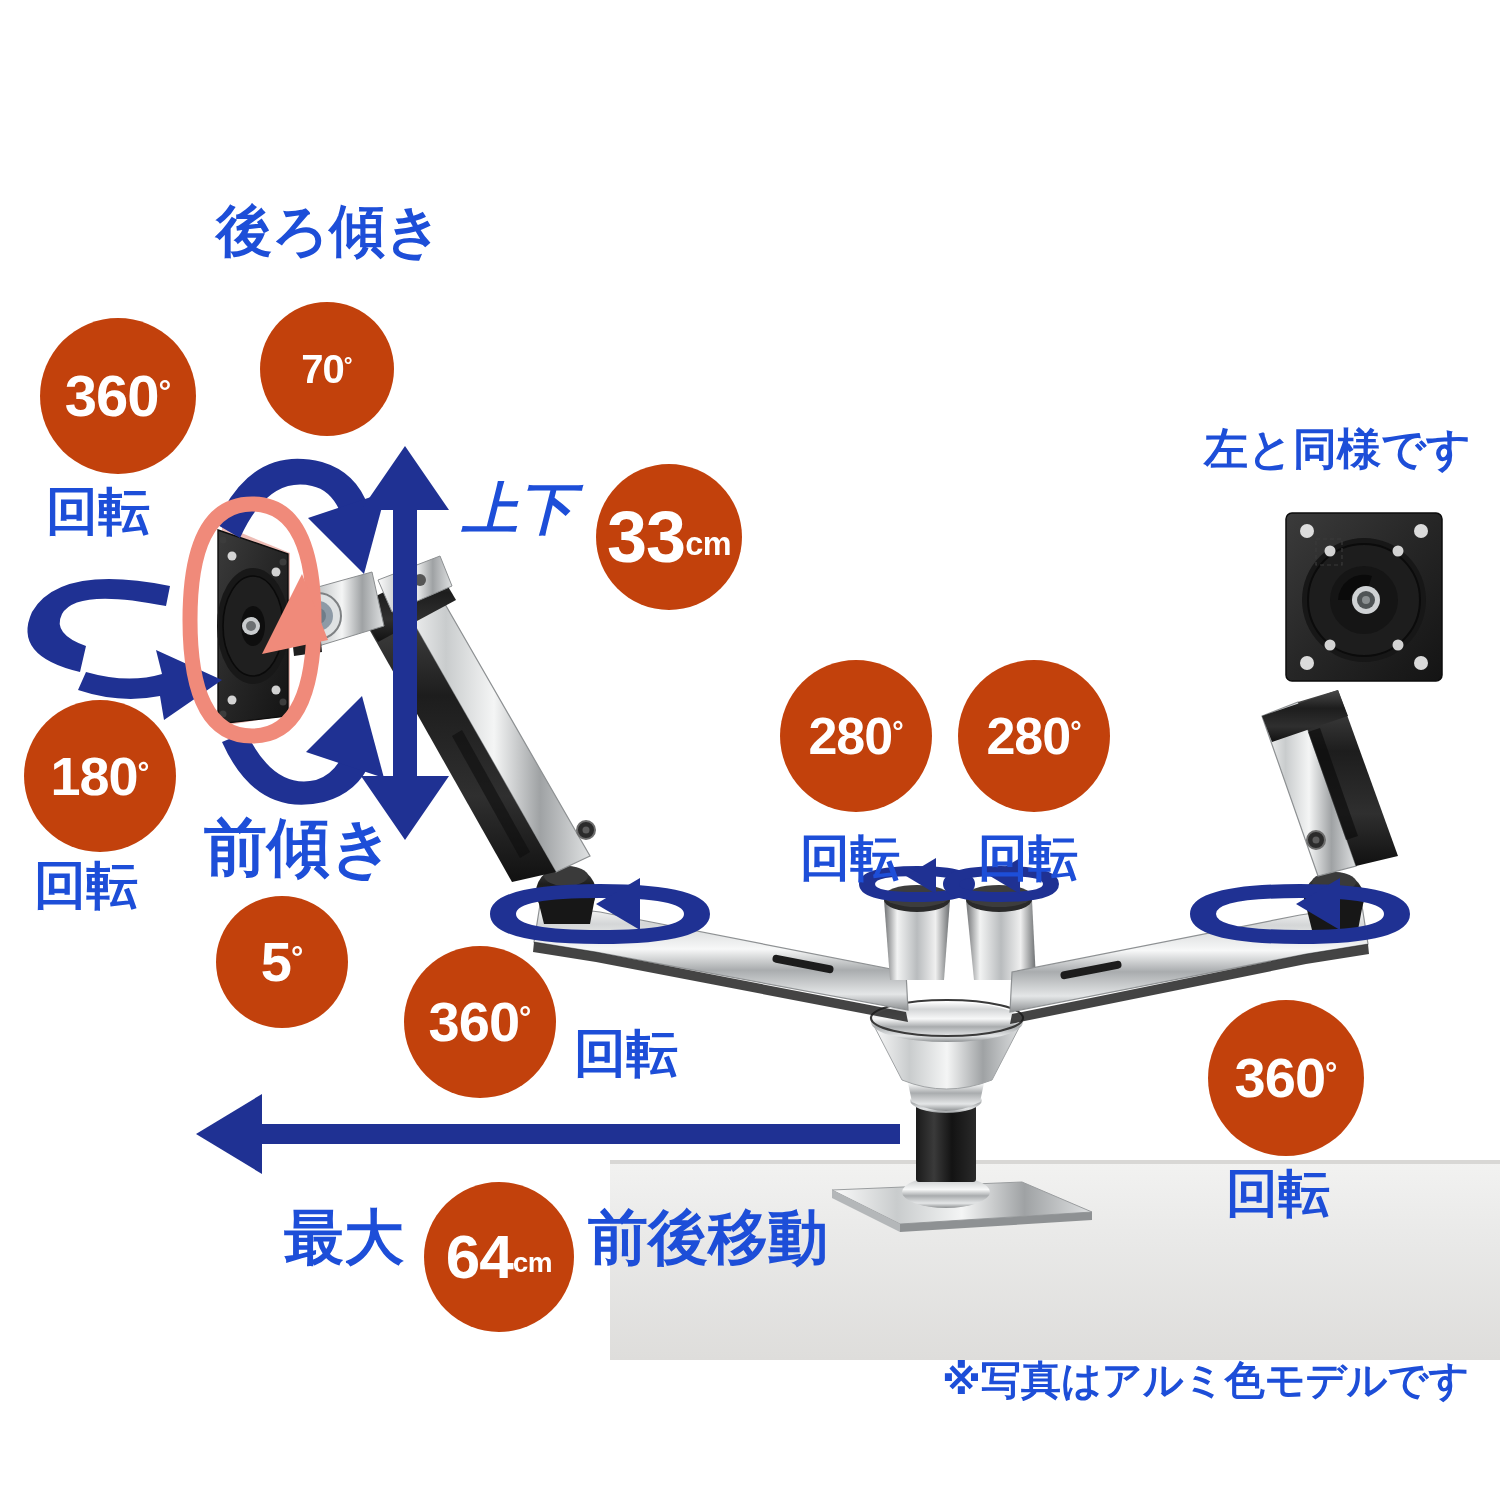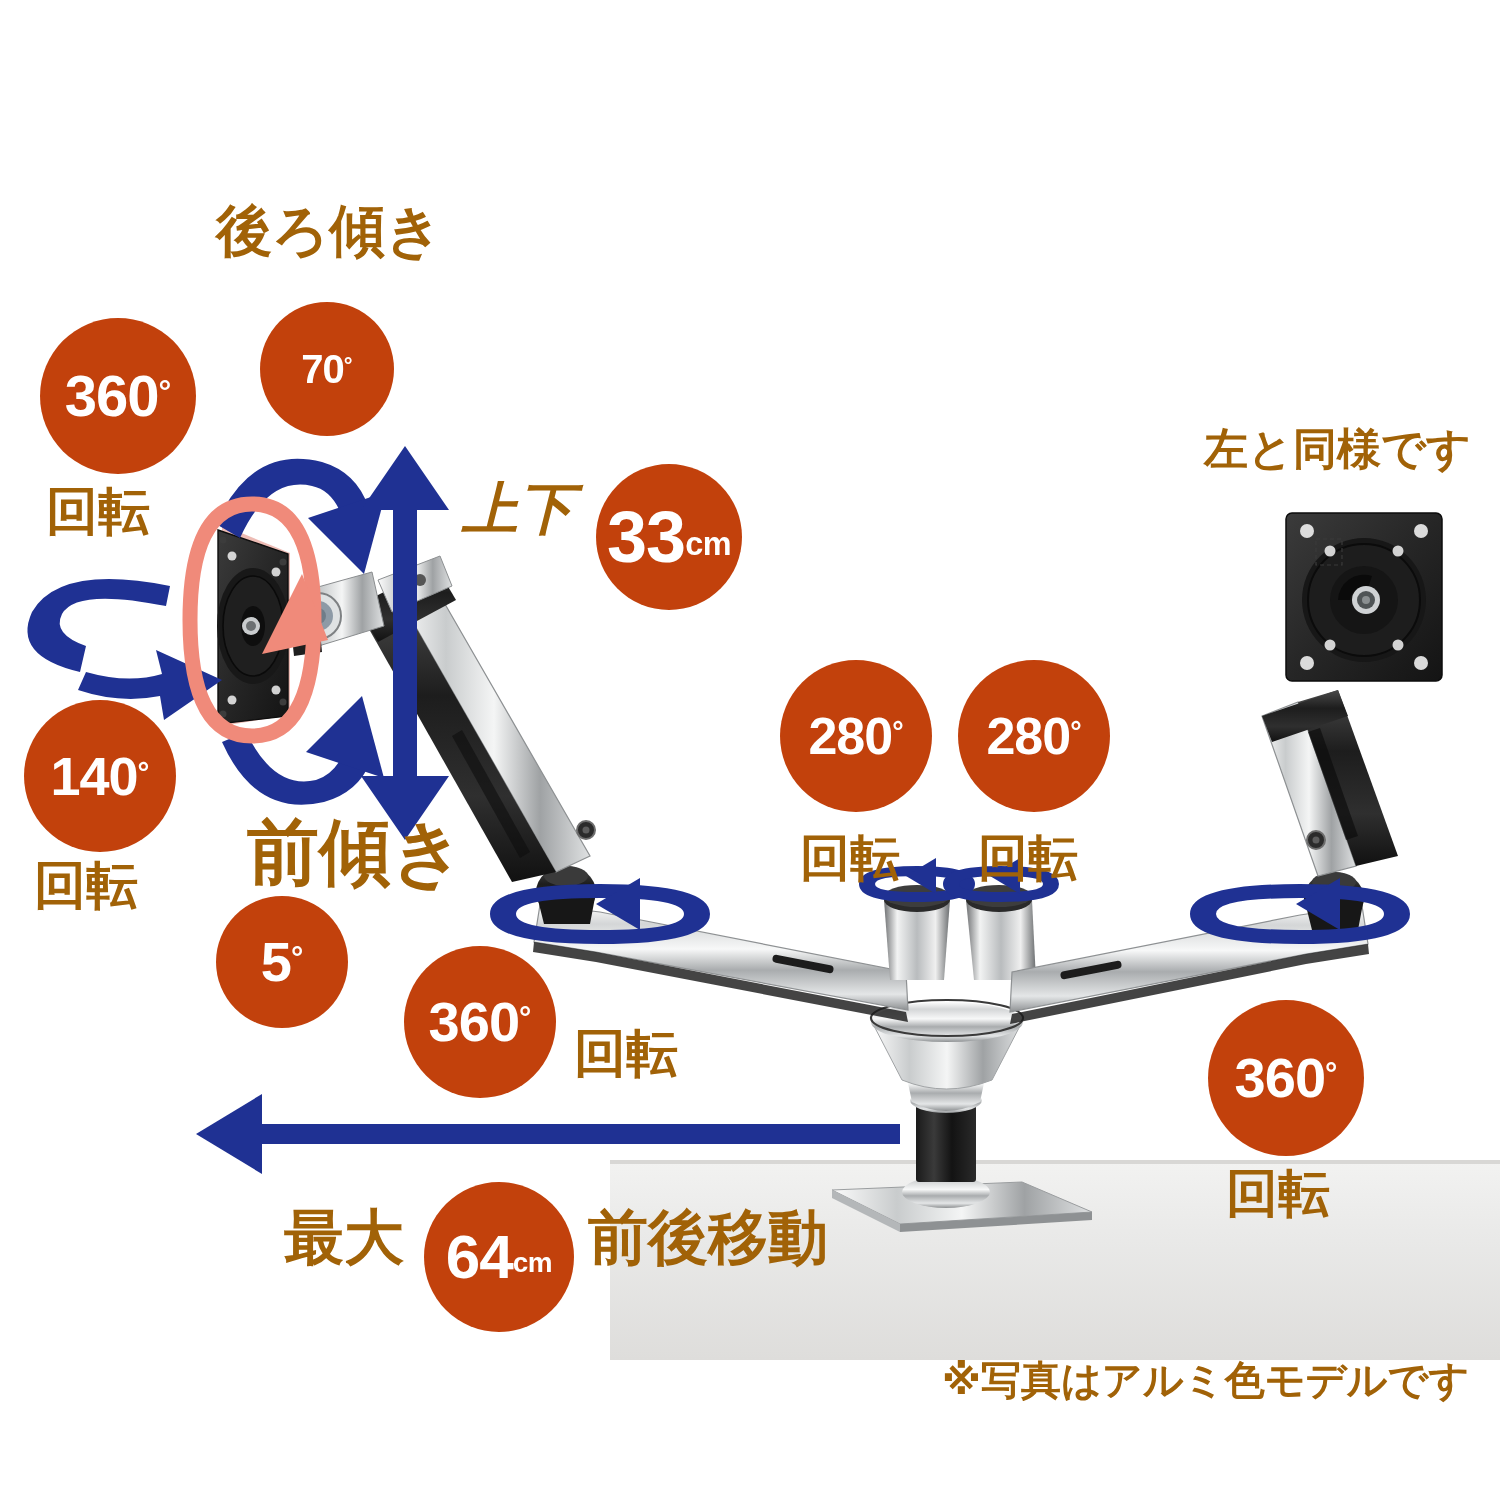--- a/index.html
+++ b/index.html
@@ -44,21 +44,21 @@
     font-size: 0.45em;
     font-weight: bold;
     position: relative;
     top: 0.22em;
     letter-spacing: -0.5px;
   }
 
   
   .jp {
     position: absolute;
-    color: #a16207;
+    color: #1d4ed8;
     font-weight: bold;
     line-height: 1.12;
     white-space: pre;
     user-select: none;
   }
 
   
   #photo {
     position: absolute;
     left: 0; top: 0;
@@ -308,26 +308,26 @@
   <div class="jp" style="left:46px;top:482px;font-size:52px;">回転</div>
 
   <div class="jp" style="left:216px;top:200px;font-size:56px;">後ろ傾き</div>
 
   <div class="badge" style="left:260px;top:302px;width:134px;height:134px;font-size:40px;">
     <span class="val">70</span>
       <span class="sup">°</span>
   </div>
 
   <div class="badge" style="left:24px;top:700px;width:152px;height:152px;font-size:54px;">
-    <span class="val">140</span>
+    <span class="val">180</span>
       <span class="sup">°</span>
   </div>
   <div class="jp" style="left:34px;top:856px;font-size:52px;">回転</div>
 
-  <div class="jp" style="left:204px;top:812px;font-size:72px;margin-left:43px;">前傾き</div>
+  <div class="jp" style="left:204px;top:812px;font-size:63px;">前傾き</div>
 
   <div class="badge" style="left:216px;top:896px;width:132px;height:132px;font-size:56px;">
     <span class="val">5</span>
       <span class="sup">°</span>
   </div>
 
   <div class="jp" style="left:462px;top:478px;font-size:56px;font-style:italic;">上下</div>
 
   <div class="badge" style="left:596px;top:464px;width:146px;height:146px;font-size:72px;">
     <span class="val">33</span>

